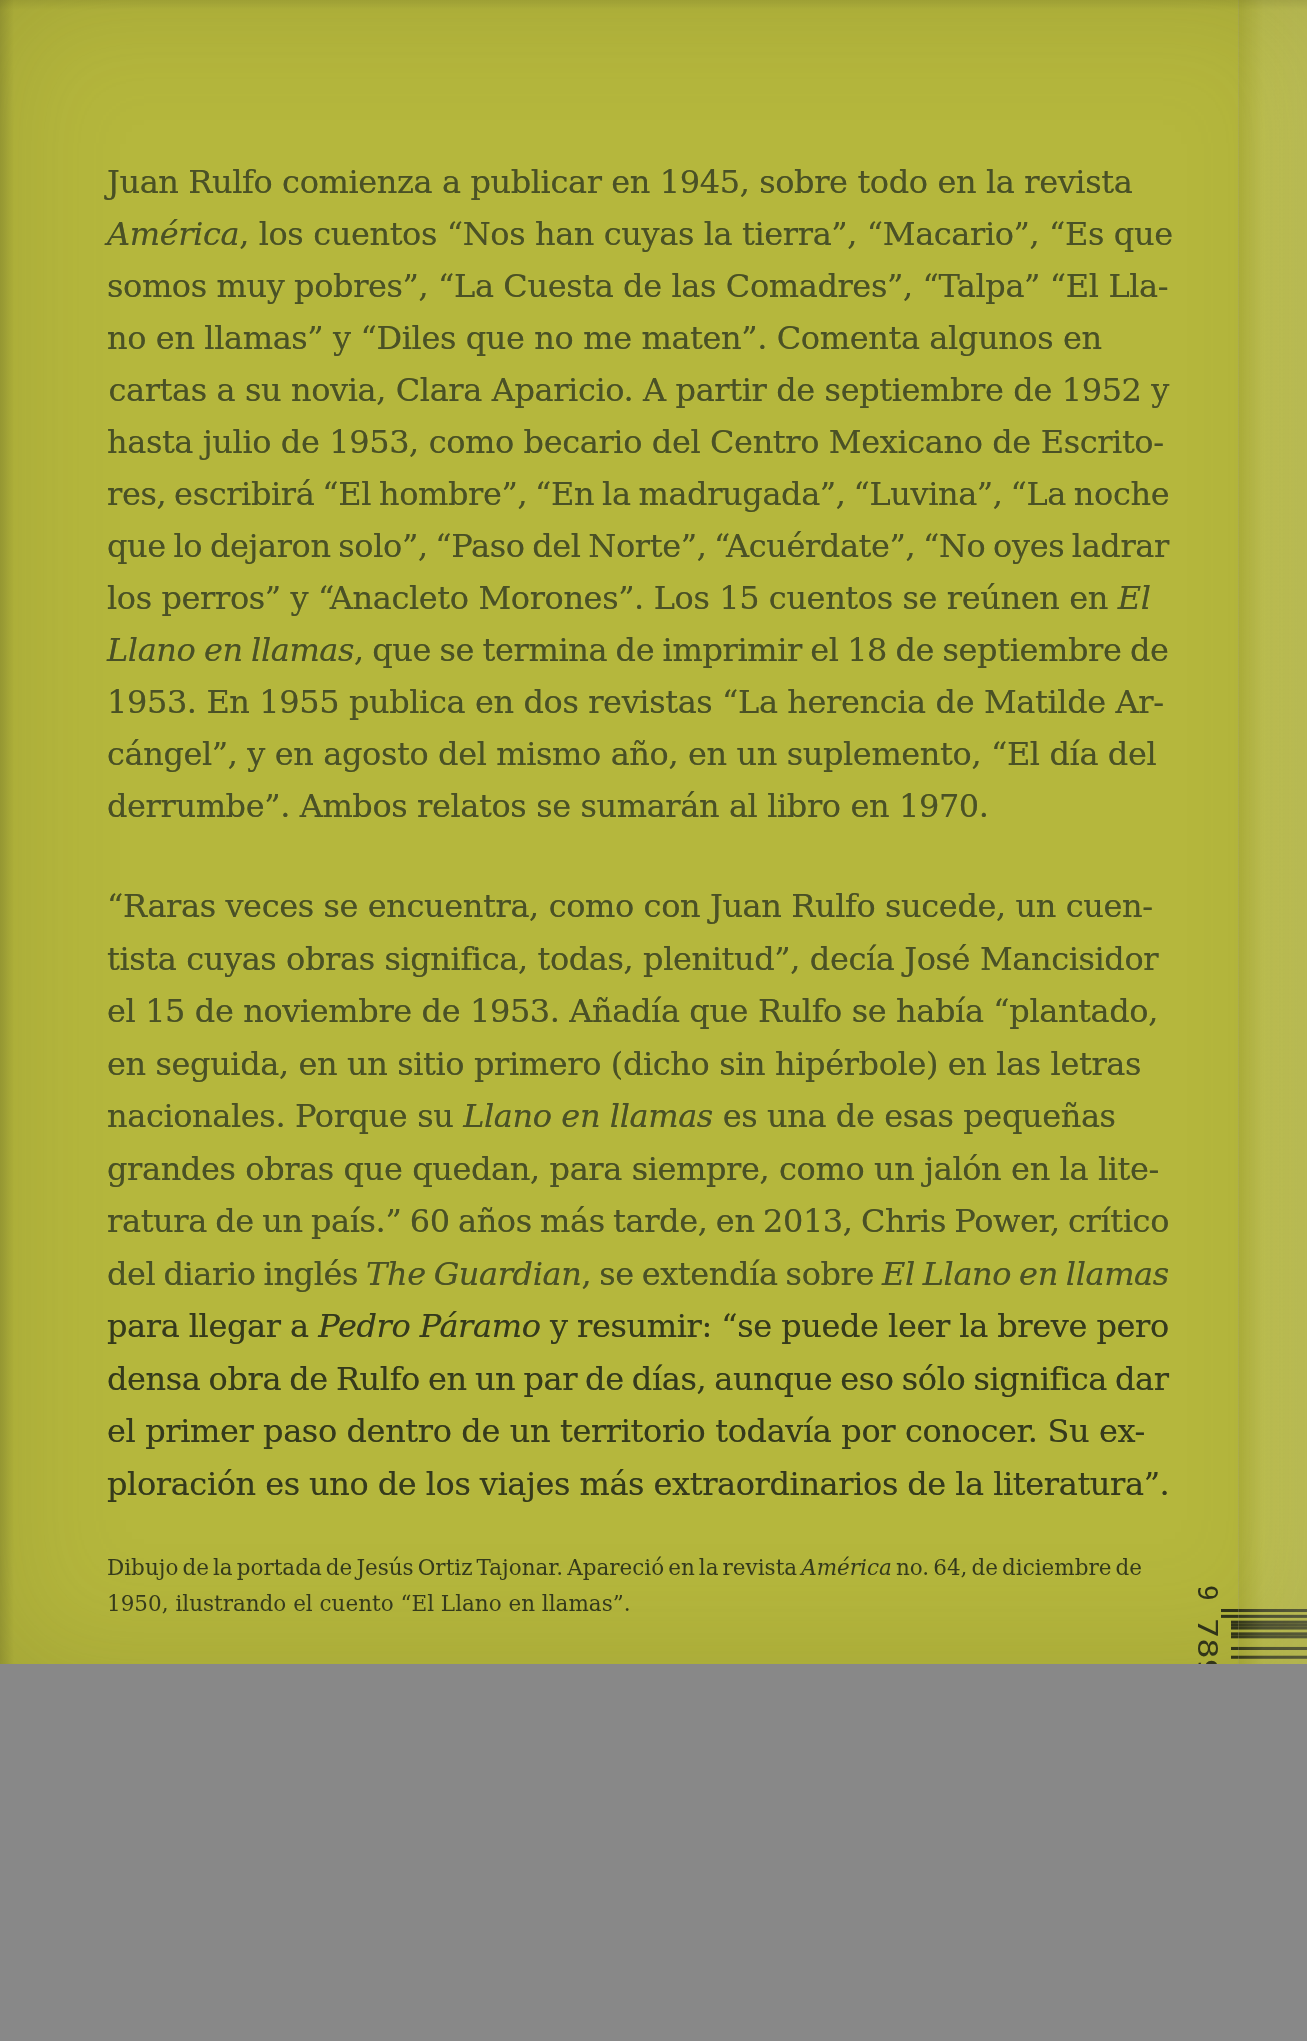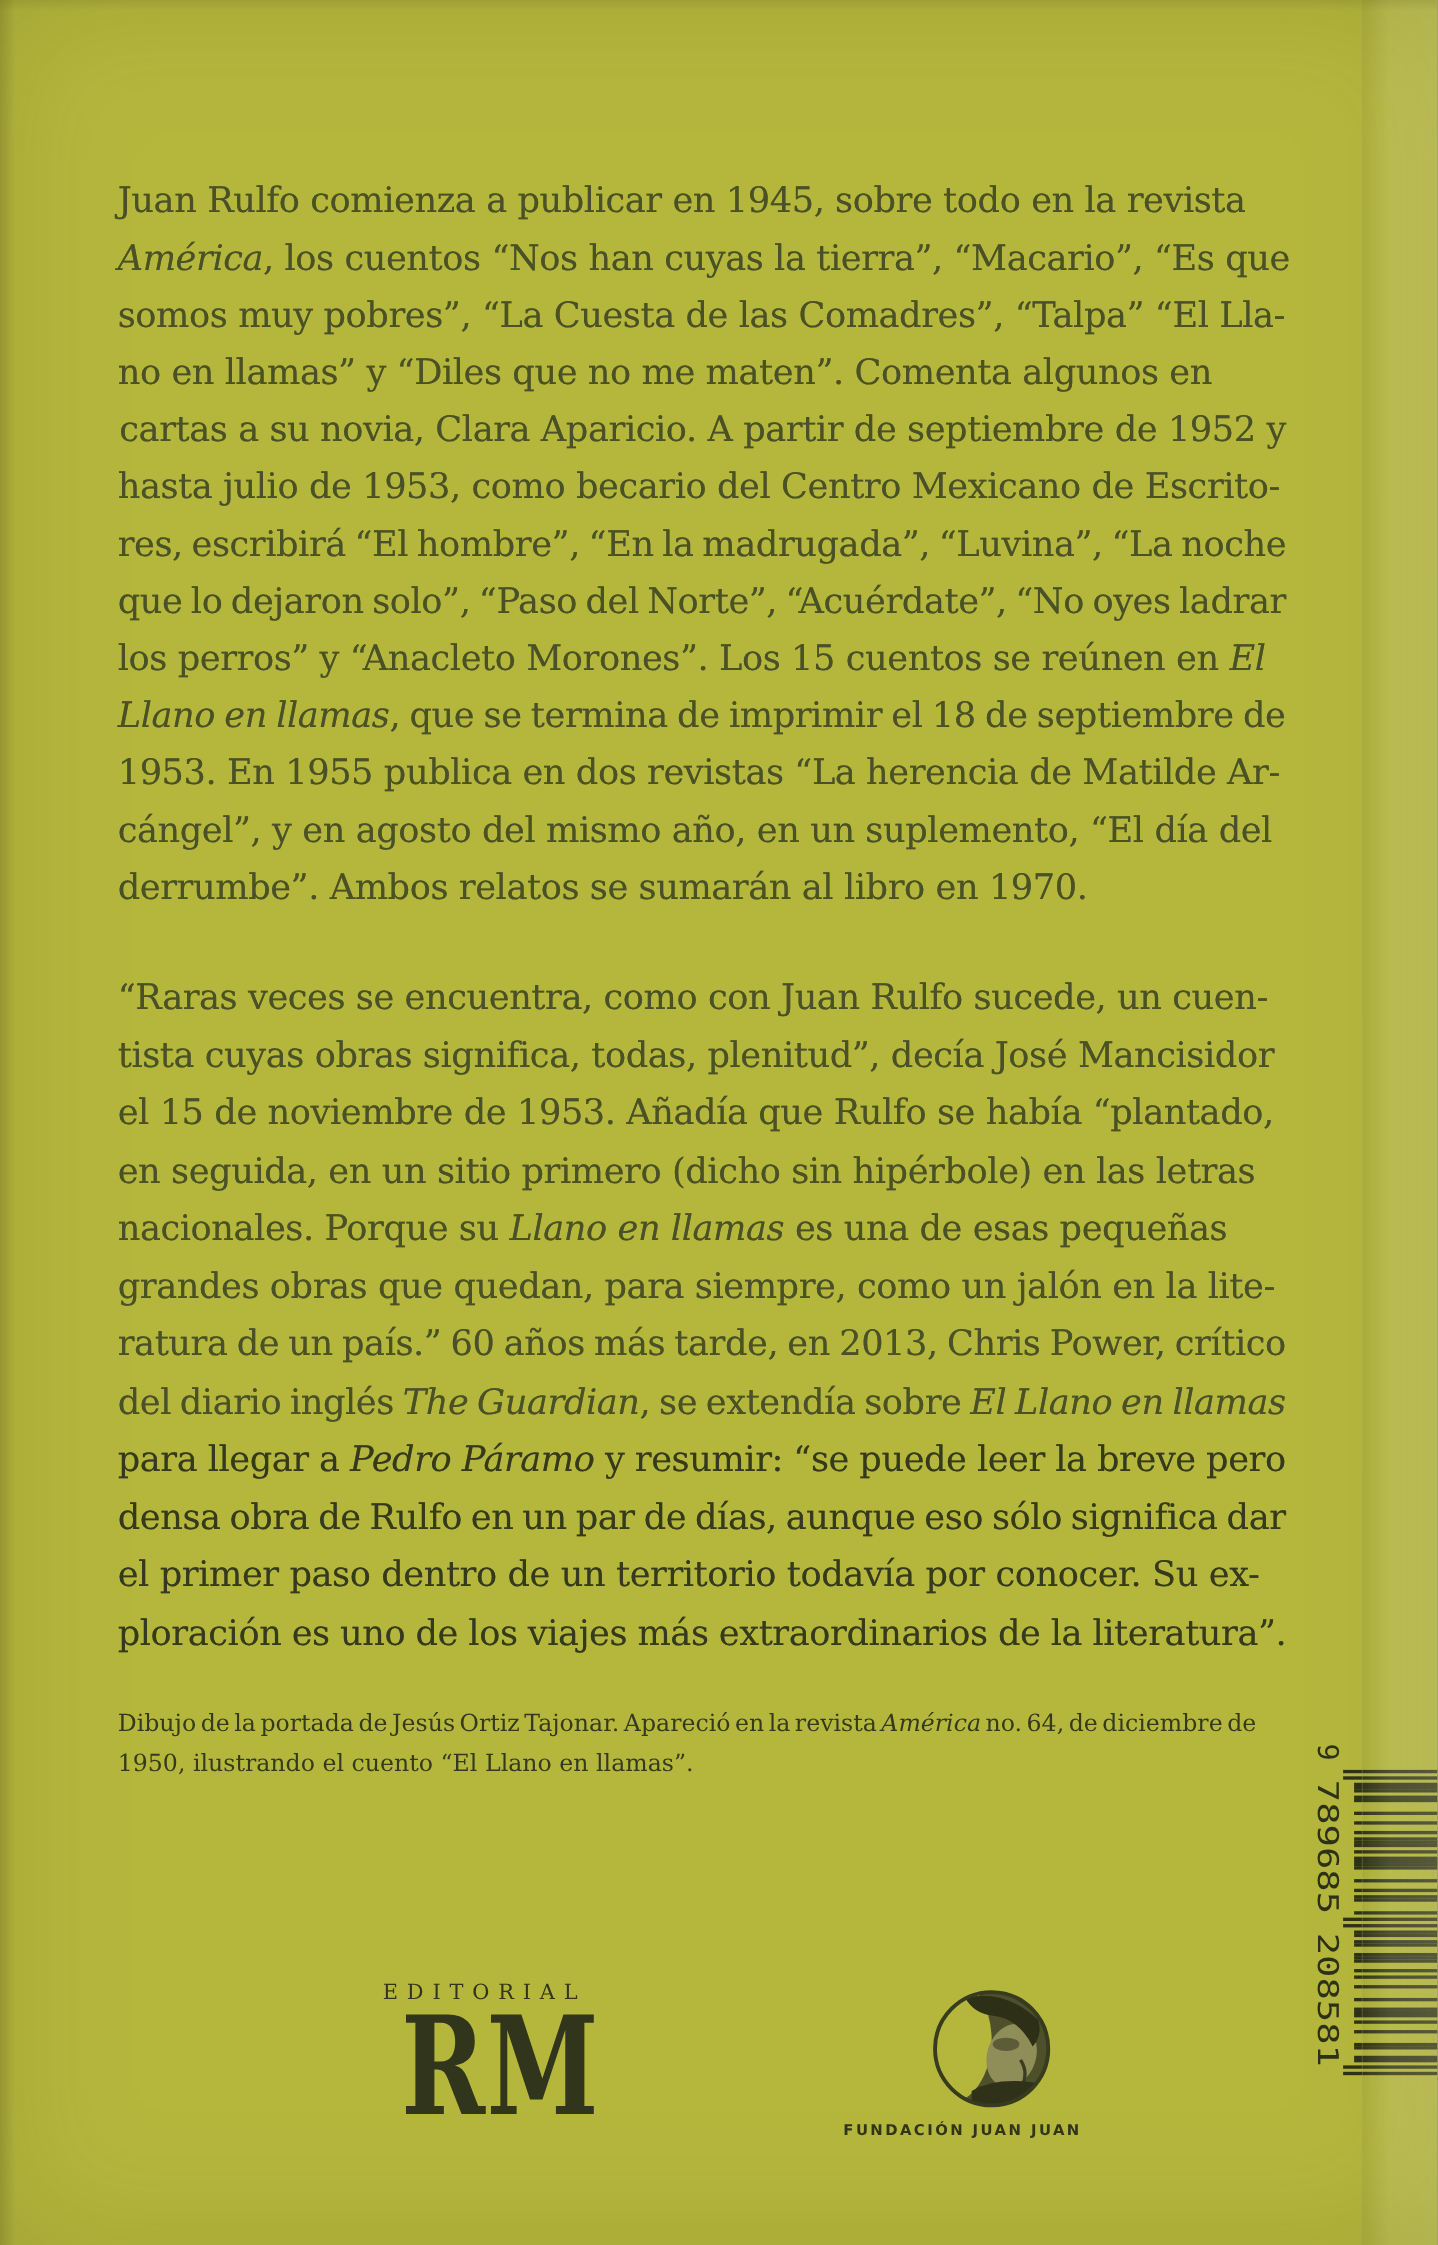--- a/index.html
+++ b/index.html
@@ -1,18 +1,18 @@
 <!DOCTYPE html>
 <html style="--background: #b5b73d; --text: #4a5126; --text_dark: #353a1c; --logo: #31351b; --barcode: #2d3119;"><head>
 <meta charset="utf-8">
 <title>Back cover</title>
 <style>
   html,body{margin:0;padding:0;background:#888;}
   .cover{
-    position:relative; width:1307px; height:2041px; overflow:hidden;
+    position:relative; width:1307px; height:1664px; overflow:hidden;
     background:var(--background,#b5b63c);
     font-family:"DejaVu Serif","Liberation Serif",serif;
   }
   .cover::after{
     content:""; position:absolute; inset:0; pointer-events:none;
     box-shadow: inset 0 0 120px rgba(95,95,30,.22);
   }
   .para{ position:absolute; color:var(--text,#4a5126); letter-spacing:-0.4px; }
   .para .tline{ display:block; white-space:nowrap; }
   .para .tline span{ display:inline; }
@@ -72,21 +72,21 @@
       <div class="tline nofit"><span>derrumbe”. Ambos relatos se sumarán al libro en 1970.</span></div>
     </div>
 
   <div class="para p2">
       <div class="tline" style="word-spacing: 0px;"><span>“Raras veces se encuentra, como con Juan Rulfo sucede, un cuen-</span></div>
       <div class="tline" style="word-spacing: 0px;"><span>tista cuyas obras significa, todas, plenitud”, decía José Mancisidor</span></div>
       <div class="tline" style="word-spacing: 0px;"><span>el 15 de noviembre de 1953. Añadía que Rulfo se había “plantado,</span></div>
       <div class="tline" style="word-spacing: 0px;"><span>en seguida, en un sitio primero (dicho sin hipérbole) en las letras</span></div>
       <div class="tline" style="word-spacing: 0px;"><span>nacionales. Porque su </span><span class="i">Llano en llamas</span><span> es una de esas pequeñas</span></div>
       <div class="tline" style="word-spacing: 0px;"><span>grandes obras que quedan, para siempre, como un jalón en la lite-</span></div>
-      <div class="tline" style="word-spacing: -1.42px;"><span>ratura de un país.” 60 años más tarde, en 2013, Chris Power, crítico</span></div>
+      <div class="tline" style="word-spacing: -1.42px; text-align: right;"><span>ratura de un país.” 60 años más tarde, en 2013, Chris Power, crítico</span></div>
       <div class="tline" style="word-spacing: -1.82px;"><span>del diario inglés </span><span class="i">The Guardian</span><span>, se extendía sobre </span><span class="i">El Llano en llamas</span></div>
       <div class="tline dark" style="word-spacing: -0.33px;"><span>para llegar a </span><span class="i">Pedro Páramo</span><span> y resumir: “se puede leer la breve pero</span></div>
       <div class="tline dark" style="word-spacing: -1.69px;"><span>densa obra de Rulfo en un par de días, aunque eso sólo significa dar</span></div>
       <div class="tline dark" style="word-spacing: 0px;"><span>el primer paso dentro de un territorio todavía por conocer. Su ex-</span></div>
       <div class="tline dark" style="word-spacing: -0.4px;"><span>ploración es uno de los viajes más extraordinarios de la literatura”.</span></div>
     </div>
 
   <div class="para credit">
       <div class="tline" style="word-spacing: -2.76px;"><span>Dibujo de la portada de Jesús Ortiz Tajonar. Apareció en la revista </span><span class="i">América</span><span> no. 64, de diciembre de</span></div>
       <div class="tline nofit"><span>1950, ilustrando el cuento “El Llano en llamas”.</span></div>

